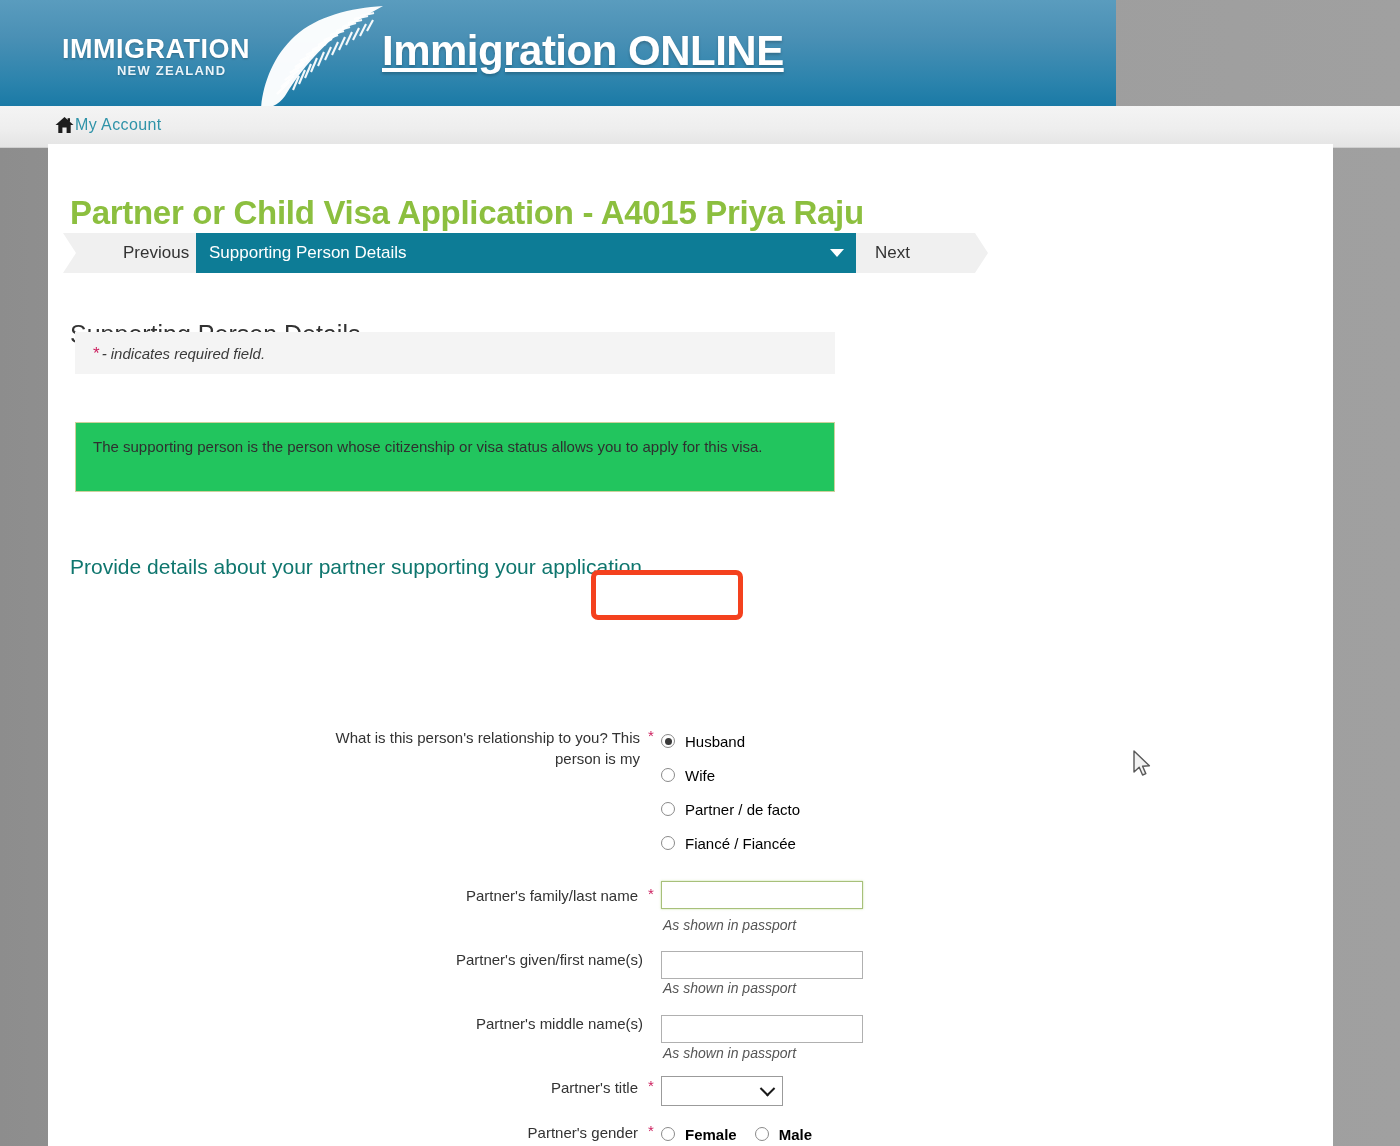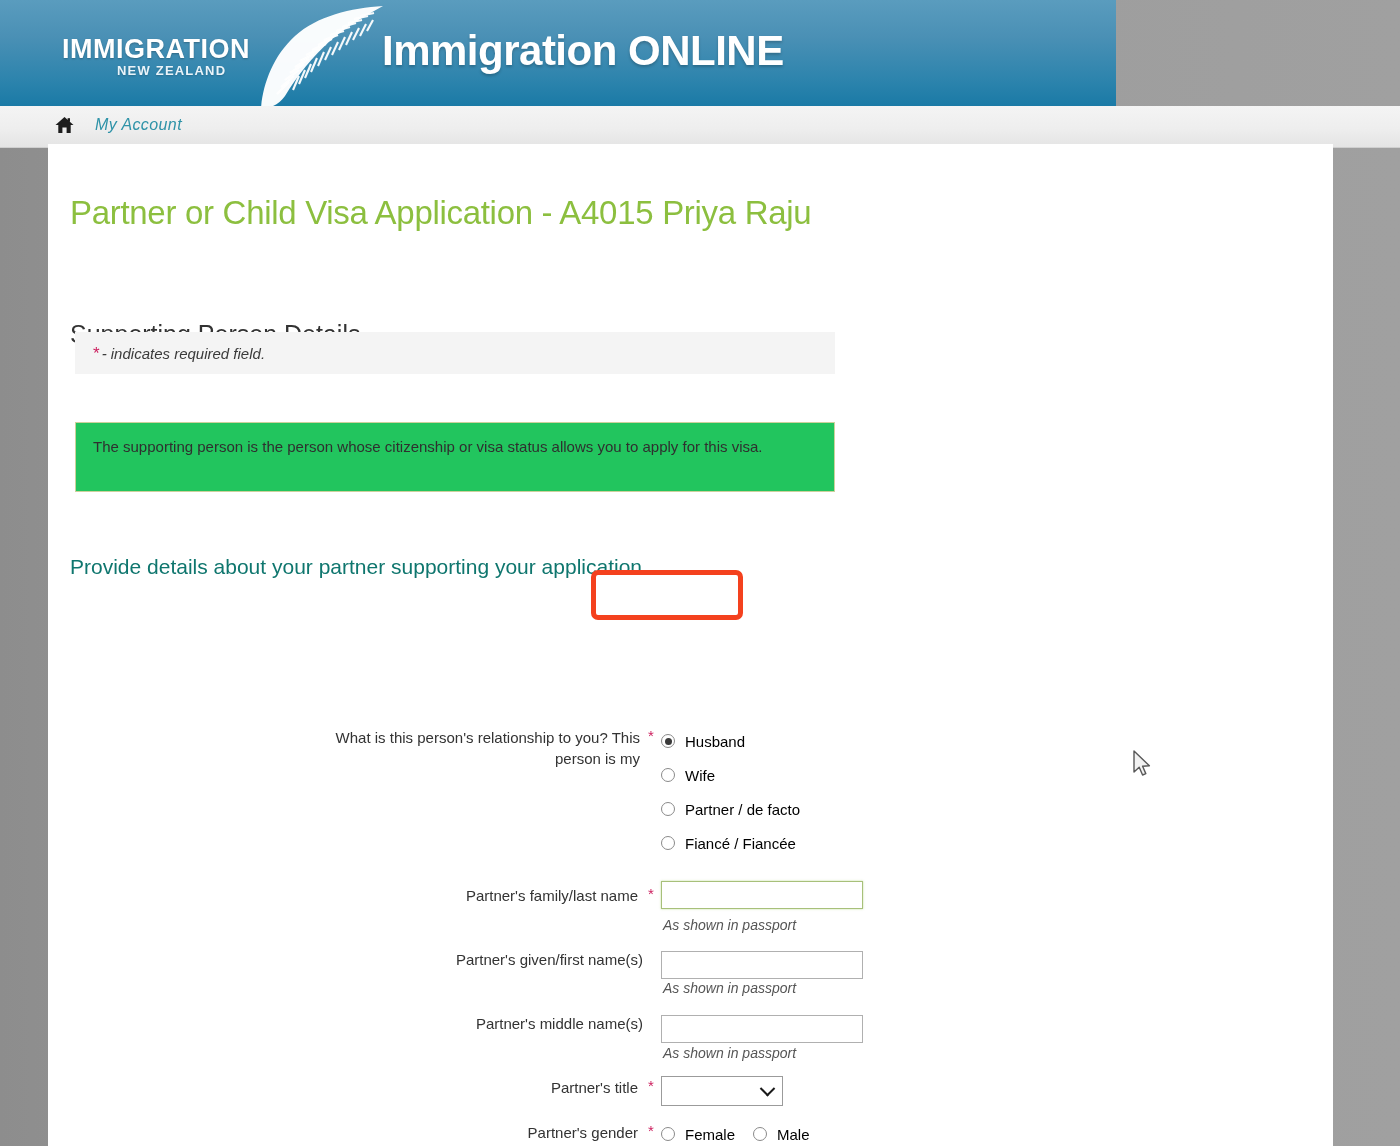--- a/index.html
+++ b/index.html
@@ -39,49 +39,49 @@
     letter-spacing: 1.2px; line-height: 1;
     text-shadow: 0 1px 2px rgba(0,0,0,0.2);
   }
   .fern { position: absolute; left: 185px; top: -18px; }
 
   .banner-title {
     position: absolute; left: 382px; top: 30px;
     color: #ffffff; font-size: 42px; font-weight: bold;
     letter-spacing: -0.5px; line-height: 1;
     text-shadow: 0 2px 3px rgba(0,0,0,0.22);
+    text-decoration: underline;
   }
 
   
   .account-bar {
     position: absolute; top: 106px; left: 0;
     width: 1400px; height: 42px;
     background: linear-gradient(to bottom, #f4f4f4 0%, #eeeeee 55%, #e4e4e4 100%);
     border-bottom: 1px solid #cfcfcf;
   }
   .account-link {
     position: absolute; left: 55px; top: 10px;
-    display: flex; align-items: center; gap: 21px;
+    display: flex; align-items: center; gap: 1px;
     cursor: pointer;
-    font-style: italic;
   }
   .account-label {
     color: #2f93a8; font-size: 16px; letter-spacing: 0.4px;
   }
 
   
   .page-panel {
     position: absolute; top: 144px; left: 48px;
     width: 1285px; height: 1002px;
     background: #ffffff;
   }
 
   .page-title {
     position: absolute; left: 22px; top: 28px;
-    font-size: 33px; color: #8cbf3f; font-weight: normal;
+    font-size: 33px; color: #8cbf3f; font-weight: bold;
     letter-spacing: -0.3px; white-space: nowrap;
   }
 
   
   .navstrip {
     position: absolute; left: 15px; top: 89px;
     width: 925px; height: 40px;
   }
   .nav-bg {
     position: absolute; left: 0; top: 0;
@@ -212,21 +212,21 @@
     padding-right: 9px; cursor: pointer;
   }
   .sel-chev {
     width: 11px; height: 11px;
     border-right: 2.3px solid #1a1a1a;
     border-bottom: 2.3px solid #1a1a1a;
     transform: rotate(45deg) translate(-2px, -2px);
   }
 
   
-  .inline-radios { position: absolute; display: flex; align-items: flex-end; }
+  .inline-radios { position: absolute; display: flex; align-items: flex-end; font-weight: bold; }
   .inline-radios .radio-item { height: 24px; margin-right: 18px; }
 
   
   .highlight-box {
     position: absolute;
     border: 5px solid #f4411e;
     border-radius: 7px;
     pointer-events: none;
   }
 
@@ -288,20 +288,29 @@
       <rect x="12.6" y="2.2" width="2.4" height="3.6" fill="#1d1d1d"></rect>
     </svg>
     <span class="account-label">My Account</span>
   </div>
 </div>
 
 <div class="page-panel">
 
   <h1 class="page-title">Partner or Child Visa Application - A4015 Priya Raju</h1>
 
+  <div class="navstrip">
+    <div class="nav-bg"></div>
+    <div class="nav-prev">Previous</div>
+    <div class="nav-select">
+      <span class="nav-select-label">Supporting Person Details</span>
+      <span class="nav-caret"></span>
+    </div>
+    <div class="nav-next">Next</div>
+  </div>
 
   <h2 class="section-heading">Supporting Person Details</h2>
 
   <div class="required-box">
     <span class="req-star">*</span>
     <span class="req-text">- indicates required field.</span>
   </div>
 
   <div class="info-box">The supporting person is the person whose citizenship or visa status allows you to apply for this visa.</div>
 

